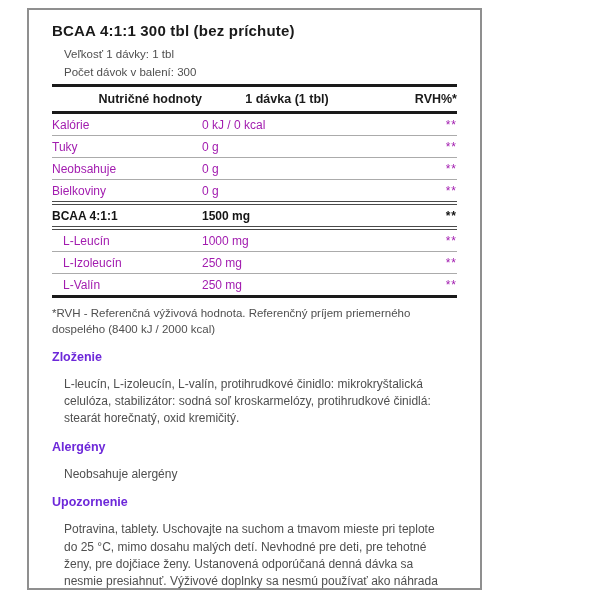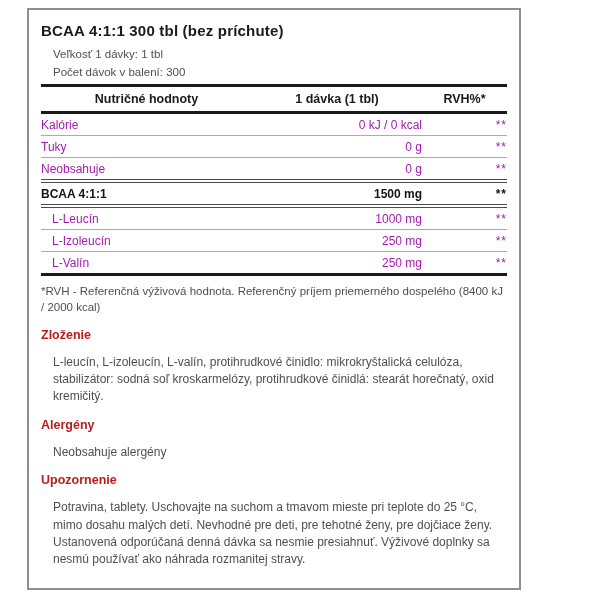--- a/index.html
+++ b/index.html
@@ -7,26 +7,26 @@
     padding: 0;
     width: 600px;
     height: 600px;
     background: #ffffff;
     font-family: "Liberation Sans", sans-serif;
   }
   .label-card {
     position: absolute;
     left: 27px;
     top: 8px;
-    width: 494px;
+    width: 455px;
     height: 582px;
     box-sizing: border-box;
     border: 2px solid #8f8f8f;
     background: #ffffff;
-    padding: 2px 12px;
+    padding: 2px 23px;
     overflow: hidden;
   }
   .title {
     font-size: 15px;
     font-weight: bold;
     color: #1a1a1a;
     margin: 10px 0 9px 0;
     letter-spacing: 0.2px;
   }
   .meta-line {
@@ -37,51 +37,51 @@
   table.nutri {
     width: 100%;
     border-collapse: collapse;
     border-top: 3px solid #1a1a1a;
     margin-top: 3px;
   }
   table.nutri th {
     font-size: 12.5px;
     font-weight: bold;
     color: #1a1a1a;
-    text-align: center;
+    text-align: right;
     padding: 5px 0 5px 0;
     border-bottom: 3px solid #1a1a1a;
   }
   table.nutri td {
     font-size: 12px;
     color: #a21caf;
     padding: 4px 0 3px 0;
     border-bottom: 1px solid #ababab;
   }
-  .col-value { width: 170px; text-align: right; }
+  .col-value { width: 170px; text-align: left; }
   .col-rvh   { width: 85px;  text-align: right; }
   td.rvh-cell { font-size: 9px; letter-spacing: 1px; color: #5a5a5a; vertical-align: top; }
   tr.row-bold td {
     font-weight: bold;
     color: #141414;
     border-top: 4px double #4a4a4a;
     border-bottom: 4px double #4a4a4a;
   }
   tr.row-indent td.lbl { padding-left: 11px; }
   tr.row-last td { border-bottom: 3px solid #1a1a1a; }
   .footnote {
     font-size: 11.5px;
     color: #4f4f4f;
     line-height: 1.42;
     margin: 7px 0 0 0;
   }
   .section-heading {
     font-size: 12.5px;
     font-weight: bold;
-    color: #b91c1c;
+    color: #6d28d9;
     margin: 12px 0 6px 0;
   }
   .section-body {
     font-size: 12px;
     color: #4f4f4f;
     line-height: 1.45;
     margin: 12px;
   }
 </style>
 </head>
@@ -111,20 +111,25 @@
       <tr>
         <td class="lbl">Tuky</td>
         <td class="col-value">0 g</td>
         <td class="col-rvh rvh-cell">**</td>
       </tr>
       <tr>
         <td class="lbl">Neobsahuje</td>
         <td class="col-value">0 g</td>
         <td class="col-rvh rvh-cell">**</td>
       </tr>
+      <tr>
+        <td class="lbl">Bielkoviny</td>
+        <td class="col-value">0 g</td>
+        <td class="col-rvh rvh-cell">**</td>
+      </tr>
       <tr class="row-bold">
         <td class="lbl">BCAA 4:1:1</td>
         <td class="col-value">1500 mg</td>
         <td class="col-rvh rvh-cell">**</td>
       </tr>
       <tr class="row-indent">
         <td class="lbl">L-Leucín</td>
         <td class="col-value">1000 mg</td>
         <td class="col-rvh rvh-cell">**</td>
       </tr>

